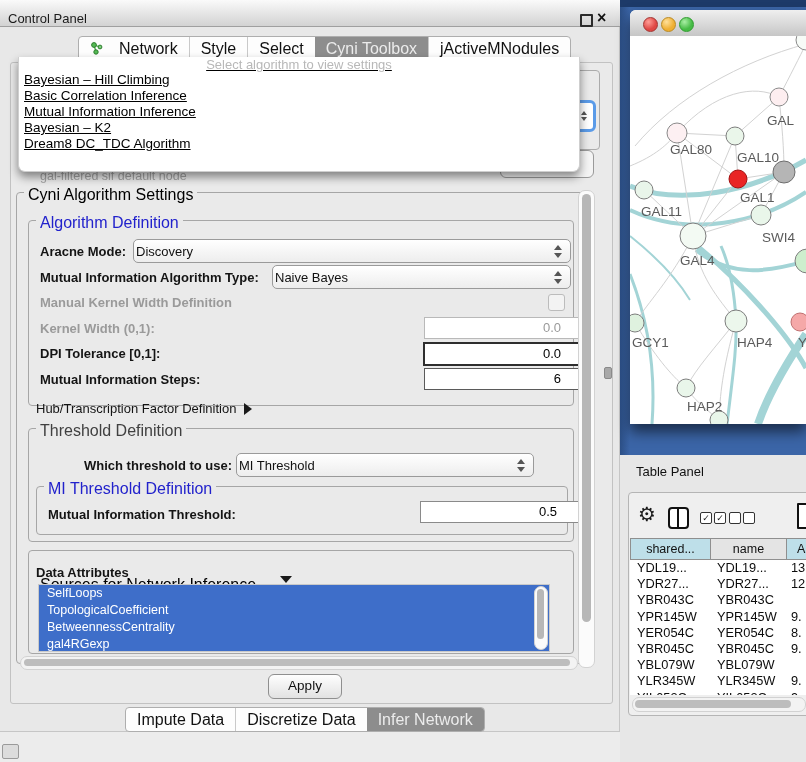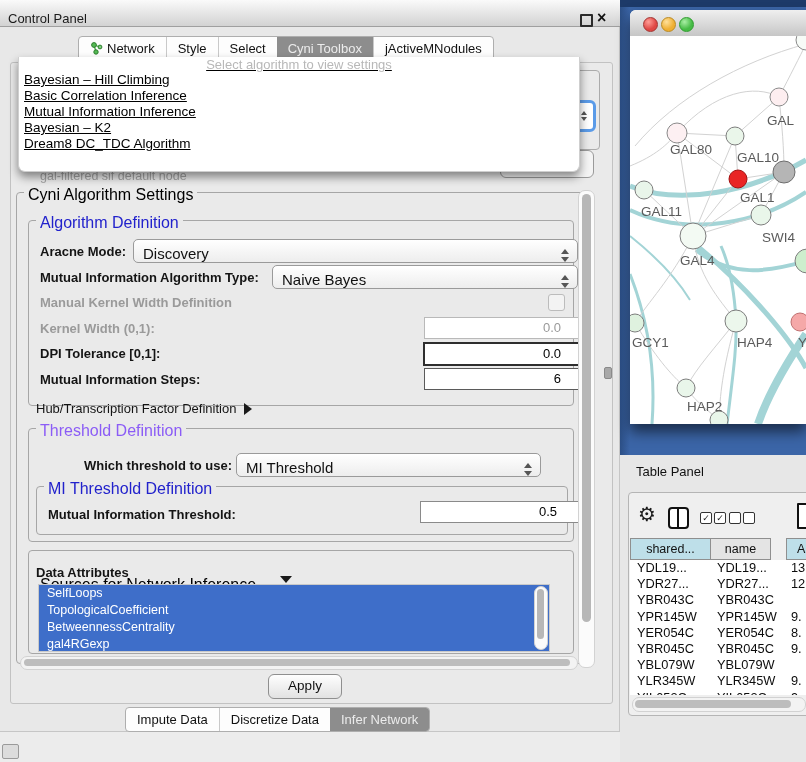--- a/index.html
+++ b/index.html
@@ -10,42 +10,42 @@
   .lbl{position:absolute;font-size:13px;color:#141414;white-space:nowrap;}
   .b{font-weight:bold;}
   .gray{color:#9a9a9a;}
   
   .cp-window{left:0;top:6;width:619px;height:730px;background:#e8e8e8;border:1px solid #c6c6c6;border-left:none;}
   .cp-titlebar{left:0;top:6;width:620px;height:26px;background:linear-gradient(#fafafa,#d2d2d2);border-bottom:1px solid #9f9f9f;}
   .cp-title{left:8px;top:11px;font-size:13px;color:#1a1a1a;}
   .float-ico{left:580px;top:14px;width:9px;height:9px;border:2px solid #2b2b2b;border-radius:1px;background:transparent;}
   .close-ico{left:597px;top:9px;font-size:16px;font-weight:bold;color:#111;}
   .tabstrip{display:flex;left:78px;top:36px;height:23px;background:#fdfdfd;border:1px solid #aeaeae;border-radius:4px;overflow:hidden;}
-  .tab{display:flex;align-items:center;gap:4px;padding:0 11px;font-size:13px;color:#111;border-left:1px solid #c9c9c9;cursor:default;}
+  .tab{display:flex;align-items:center;gap:16px;padding:0 11px;font-size:16px;color:#111;border-left:1px solid #c9c9c9;cursor:default;}
   .tab:first-child{border-left:none;}
   .tab.sel{background:#8d8d8d;color:#ececec;border-left:none;}
   .content-panel{left:10px;top:62px;width:601px;height:640px;background:#eaeaea;border:1px solid #c2c2c2;border-radius:3px;}
   
   .frag-group{left:548px;top:70px;width:50px;height:78px;border:1px solid #ababab;border-radius:4px;z-index:1;}
   .frag-blue{left:572px;top:100px;width:18px;height:26px;background:#fff;border:3px solid #5b9be8;border-radius:6px;z-index:1;display:flex;flex-direction:column;align-items:center;justify-content:center;gap:2px;}
   .frag-ctrl{left:500px;top:150px;width:92px;height:26px;border:1px solid #9a9a9a;border-radius:6px;background:#f4f4f4;z-index:1;}
   .ghost-text{left:40px;top:169px;font-size:12.5px;color:#a3a3a3;z-index:1;white-space:nowrap;}
   
   .popup{left:18px;top:57px;width:560px;height:114px;background:#fff;border:1px solid #cfcfcf;border-top:none;
          border-radius:0 0 7px 7px;box-shadow:0 5px 10px rgba(0,0,0,0.45);z-index:5;text-decoration:underline;}
   .popup-ph{height:15px;line-height:15px;text-align:center;color:#b8b8b8;font-size:13px;}
   .popup-item{height:16px;line-height:16px;padding-left:5px;font-size:13.5px;color:#000;}
   .popup-item.bold{font-weight:bold;}
   
   .grp{position:absolute;border:1px solid #a6a6a6;border-radius:4px;z-index:2;}
   .grp-title{position:absolute;font-size:16px;background:#eaeaea;padding:0 4px;white-space:nowrap;z-index:3;}
   .blue-t{color:#2222cc;}
-  .green-t{color:#8b5cf6;}
-  .combo{position:absolute;display:flex;align-items:flex-end;background:linear-gradient(#ffffff,#ededed);
-         border:1px solid #9a9a9a;border-radius:5px;font-size:15px;color:#111;padding-left:9px;z-index:3;}
+  .green-t{color:#404040;}
+  .combo{position:absolute;display:flex;align-items:center;background:linear-gradient(#ffffff,#ededed);
+         border:1px solid #9a9a9a;border-radius:5px;font-size:13px;color:#111;padding-left:2px;z-index:3;}
   .spinner{margin-left:auto;margin-right:8px;display:flex;flex-direction:column;gap:3px;align-items:center;}
   .tri-up{width:0;height:0;border-left:4px solid transparent;border-right:4px solid transparent;border-bottom:5px solid #555;}
   .tri-dn{width:0;height:0;border-left:4px solid transparent;border-right:4px solid transparent;border-top:5px solid #555;}
   .tri-up.sm{border-left-width:3px;border-right-width:3px;border-bottom-width:4px;}
   .tri-dn.sm{border-left-width:3px;border-right-width:3px;border-top-width:4px;}
   .field{position:absolute;background:#fff;font-size:13px;text-align:right;padding-right:22px;z-index:3;line-height:20px;}
   .checkbox{position:absolute;width:15px;height:15px;border:1px solid #bcbcbc;background:#f3f3f3;border-radius:3px;z-index:3;}
   .tri-right{width:0;height:0;border-top:6px solid transparent;border-bottom:6px solid transparent;border-left:8px solid #1a1a1a;display:inline-block;}
   .tri-down-b{width:0;height:0;border-left:6px solid transparent;border-right:6px solid transparent;border-top:7px solid #1a1a1a;display:inline-block;}
   .attr-list{left:38px;top:584px;width:510px;height:66px;background:#3e6ec9;border:1px solid #c9c9c9;overflow:hidden;z-index:3;}
@@ -328,21 +328,21 @@
 
 <div class="abs gear">⚙</div>
 <div class="abs col-ico"></div>
 <div class="cbx" style="left:700px;top:512px;">✓</div>
 <div class="cbx" style="left:714px;top:512px;">✓</div>
 <div class="cbx" style="left:729px;top:512px;"></div>
 <div class="cbx" style="left:743px;top:512px;"></div>
 <div class="abs doc-ico"></div>
 
 <div class="th" style="left:630px;width:81px;background:#bedfe9;">shared...</div>
-<div class="th" style="left:710px;width:61px;background:#e4e4e4;">name</div>
+<div class="th" style="left:710px;width:77px;background:#e4e4e4;">name</div>
 <div class="th" style="left:786px;width:40px;background:#bedfe9;text-align:left;padding-left:10px;">A</div>
 
 <div class="abs rows">
   <div class="trow">
       <span class="tc1">YDL19...</span>
       <span class="tc2">YDL19...</span>
       <span class="tc3">13</span>
     </div>
   <div class="trow">
       <span class="tc1">YDR27...</span>

